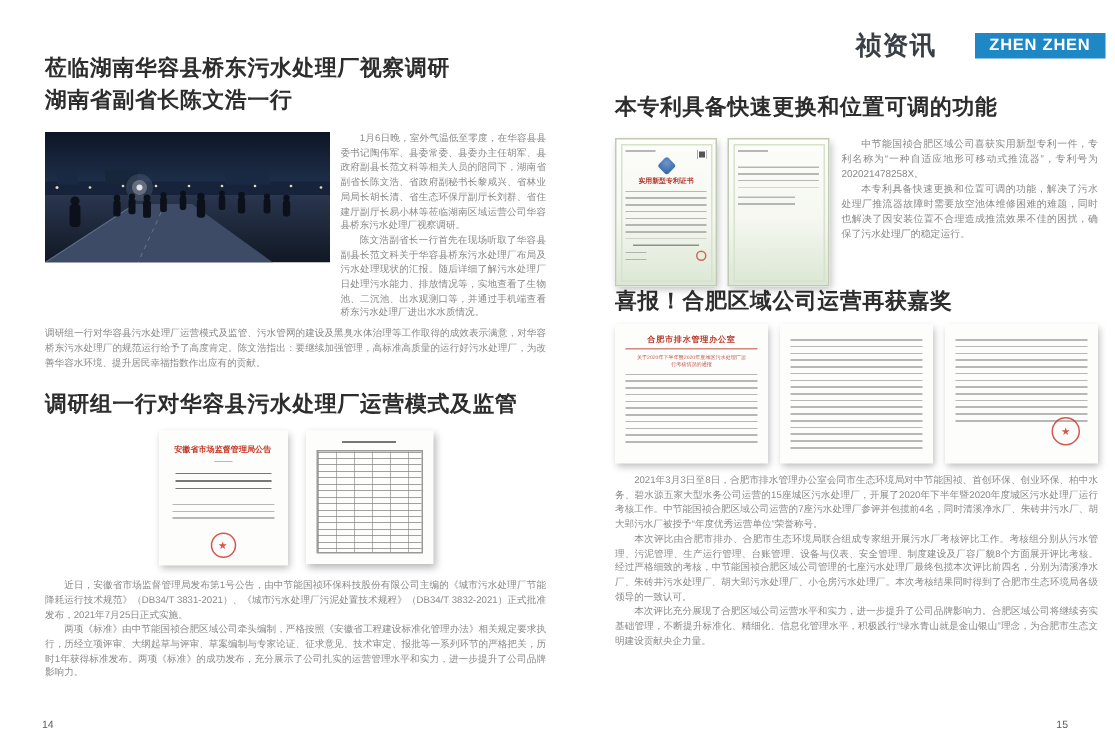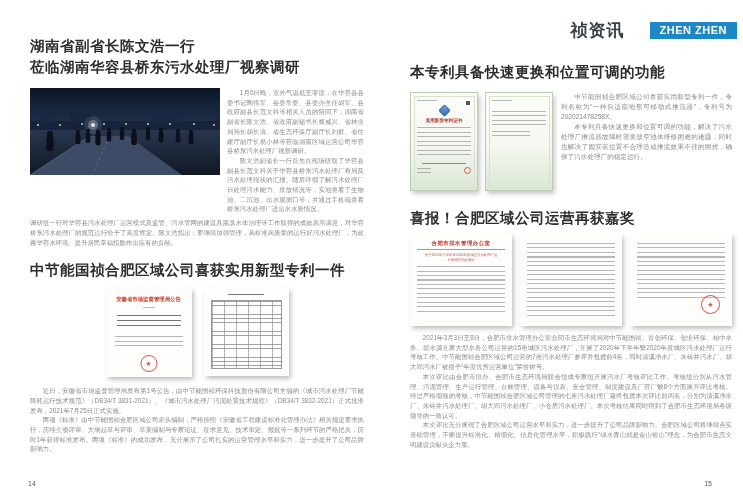--- a/index.html
+++ b/index.html
@@ -68,21 +68,21 @@
   .cert-body { height:32px; margin-top:4px; }
   .cert-rule { height:1px; background:#8e8e8e; width:82%; margin:4px auto 0; }
   .cert-foot { display:flex; justify-content:space-between; align-items:center; margin-top:3px; }
   .cert-foot .ph-lines { width:14px; height:6px; }
   .mini-seal { width:7px; height:7px; border:1px solid rgba(200,45,32,.7); border-radius:50%; }
   .cert2-b1 { height:14px; margin-top:8px; }
   .cert2-b2 { height:8px; width:70%; margin-top:6px; }
   .r1-col { flex:1; font-size:6.6px; line-height:10px; }
 
   
-  .r2-title { margin-top:17px; }
+  .r2-title { }
   .r2-docs { display:flex; gap:8px; margin-top:4px; }
   .hdoc { flex:1; height:93px; padding:7px 7px; }
   .hdoc-head { color:#b9372a; font-size:5.4px; font-weight:bold; text-align:center; white-space:nowrap; letter-spacing:.5px; }
   .hdoc-rule { height:1px; background:rgba(185,55,42,.6); margin-top:2px; }
   .hdoc-sub { color:#c0564a; font-size:3.4px; line-height:4.6px; text-align:center; margin-top:3px; padding:0 6px; }
   .hdoc-body1 { height:48px; margin-top:4px; }
   .hdoc-body2 { height:74px; margin-top:3px; }
   .hdoc-body3 { height:56px; margin-top:3px; }
   .hdoc .seal { width:19px; height:19px; right:12px; bottom:12px; }
   .r2-text { margin-top:7px; }
@@ -95,22 +95,22 @@
 <body>
 
 <div class="spread">
 
   <div class="masthead">
     <span class="brand">祯资讯</span>
     <span class="badge">ZHEN ZHEN</span>
   </div>
 
   <div class="left-page">
+    <div class="headline">莅临湖南华容县桥东污水处理厂视察调研</div>
     <div class="headline">湖南省副省长陈文浩一行</div>
-    <div class="headline">莅临湖南华容县桥东污水处理厂视察调研</div>
 
     <div class="a1-row">
       <svg class="photo" viewBox="0 0 190 87">
         <defs>
           <linearGradient id="sky" x1="0" y1="0" x2="0" y2="1">
             <stop offset="0" stop-color="#0b1322"></stop>
               <stop offset="1" stop-color="#273a58"></stop>
           </linearGradient>
           <linearGradient id="gnd" x1="0" y1="0" x2="0" y2="1">
             <stop offset="0" stop-color="#2c3850"></stop>
@@ -188,21 +188,21 @@
         </g>
         <rect x="0" y="0" width="190" height="87" fill="#1c2c48" opacity="0.12"></rect>
       </svg>
       <div class="a1-col body-text">
         <p>1月6日晚，室外气温低至零度，在华容县县委书记陶伟军、县委常委、县委办主任胡军、县政府副县长范文科等相关人员的陪同下，湖南省副省长陈文浩、省政府副秘书长黎咸兴、省林业局局长胡长清、省生态环保厅副厅长刘群、省住建厅副厅长易小林等莅临湖南区域运营公司华容县桥东污水处理厂视察调研。</p>
         <p>陈文浩副省长一行首先在现场听取了华容县副县长范文科关于华容县桥东污水处理厂布局及污水处理现状的汇报。随后详细了解污水处理厂日处理污水能力、排放情况等，实地查看了生物池、二沉池、出水观测口等，并通过手机端查看桥东污水处理厂进出水水质情况。</p>
       </div>
     </div>
     <p class="body-text para-full">调研组一行对华容县污水处理厂运营模式及监管、污水管网的建设及黑臭水体治理等工作取得的成效表示满意，对华容桥东污水处理厂的规范运行给予了高度肯定。陈文浩指出：要继续加强管理，高标准高质量的运行好污水处理厂，为改善华容水环境、提升居民幸福指数作出应有的贡献。</p>
 
-    <div class="headline a2-title">中节能国祯合肥区域公司喜获实用新型专利一件</div>
+    <div class="headline a2-title">调研组一行对华容县污水处理厂运营模式及监管</div>
     <div class="a2-docs">
       <div class="doc docA">
         <div class="docA-title">安徽省市场监督管理局公告</div>
         <div class="ph-lines docA-no"></div>
         <div class="ph-dark docA-b1"></div>
         <div class="ph-lines docA-b2"></div>
         <div class="seal"></div>
       </div>
       <div class="doc docB">
         <div class="ph-dark docB-head"></div>

